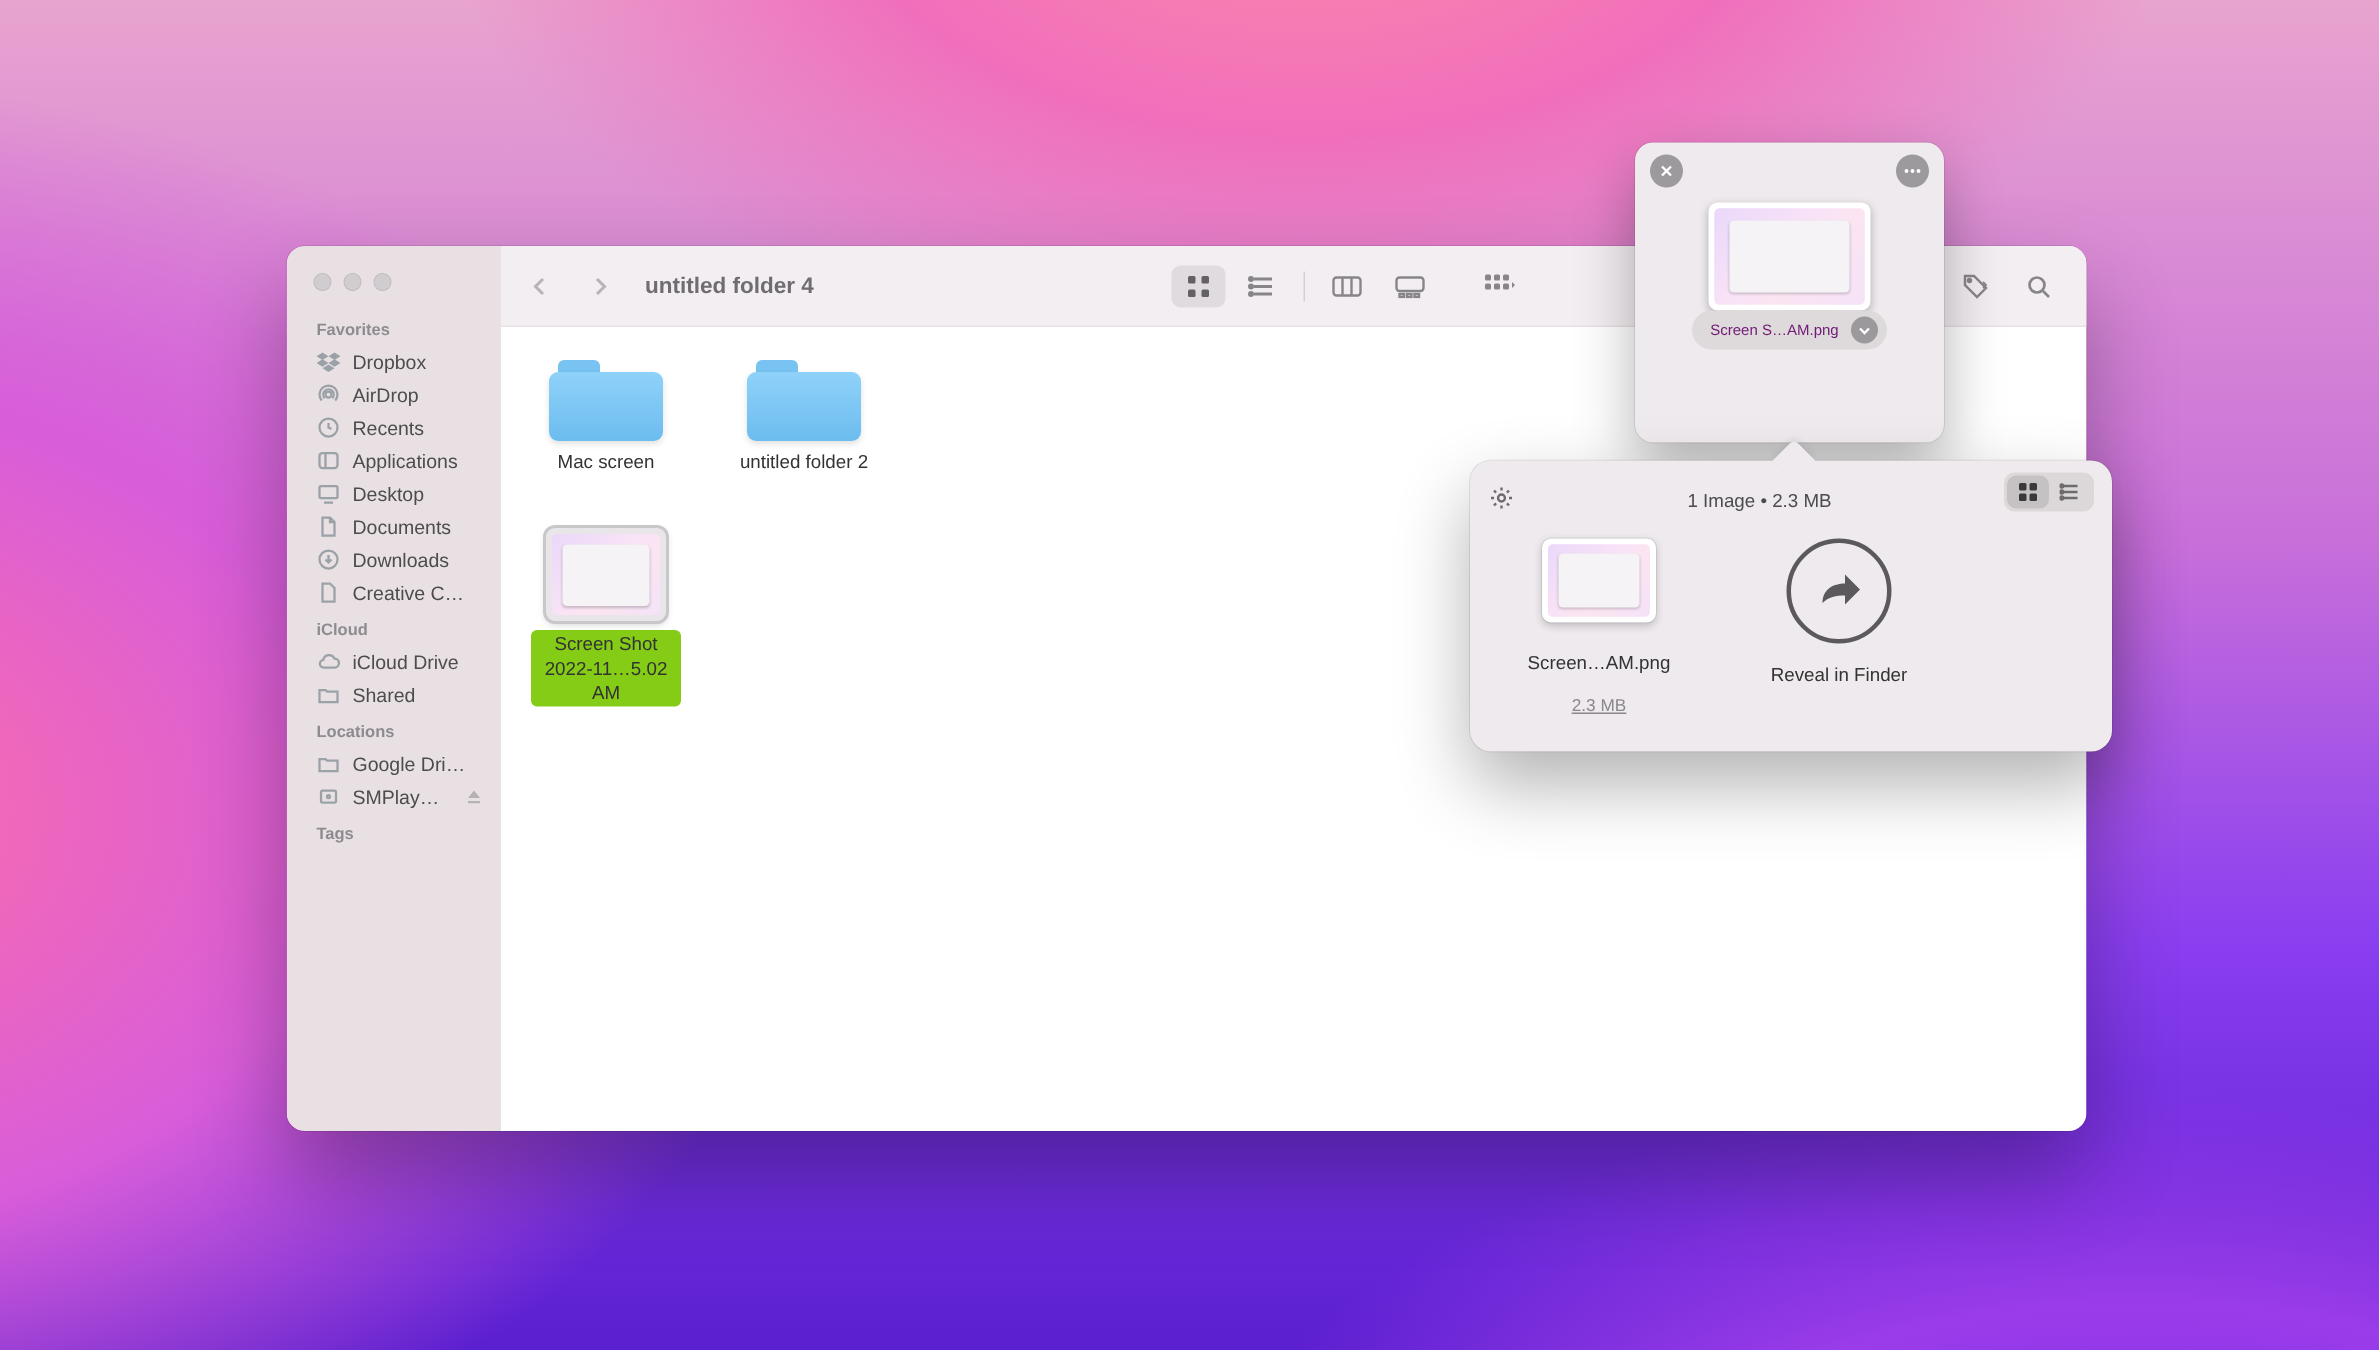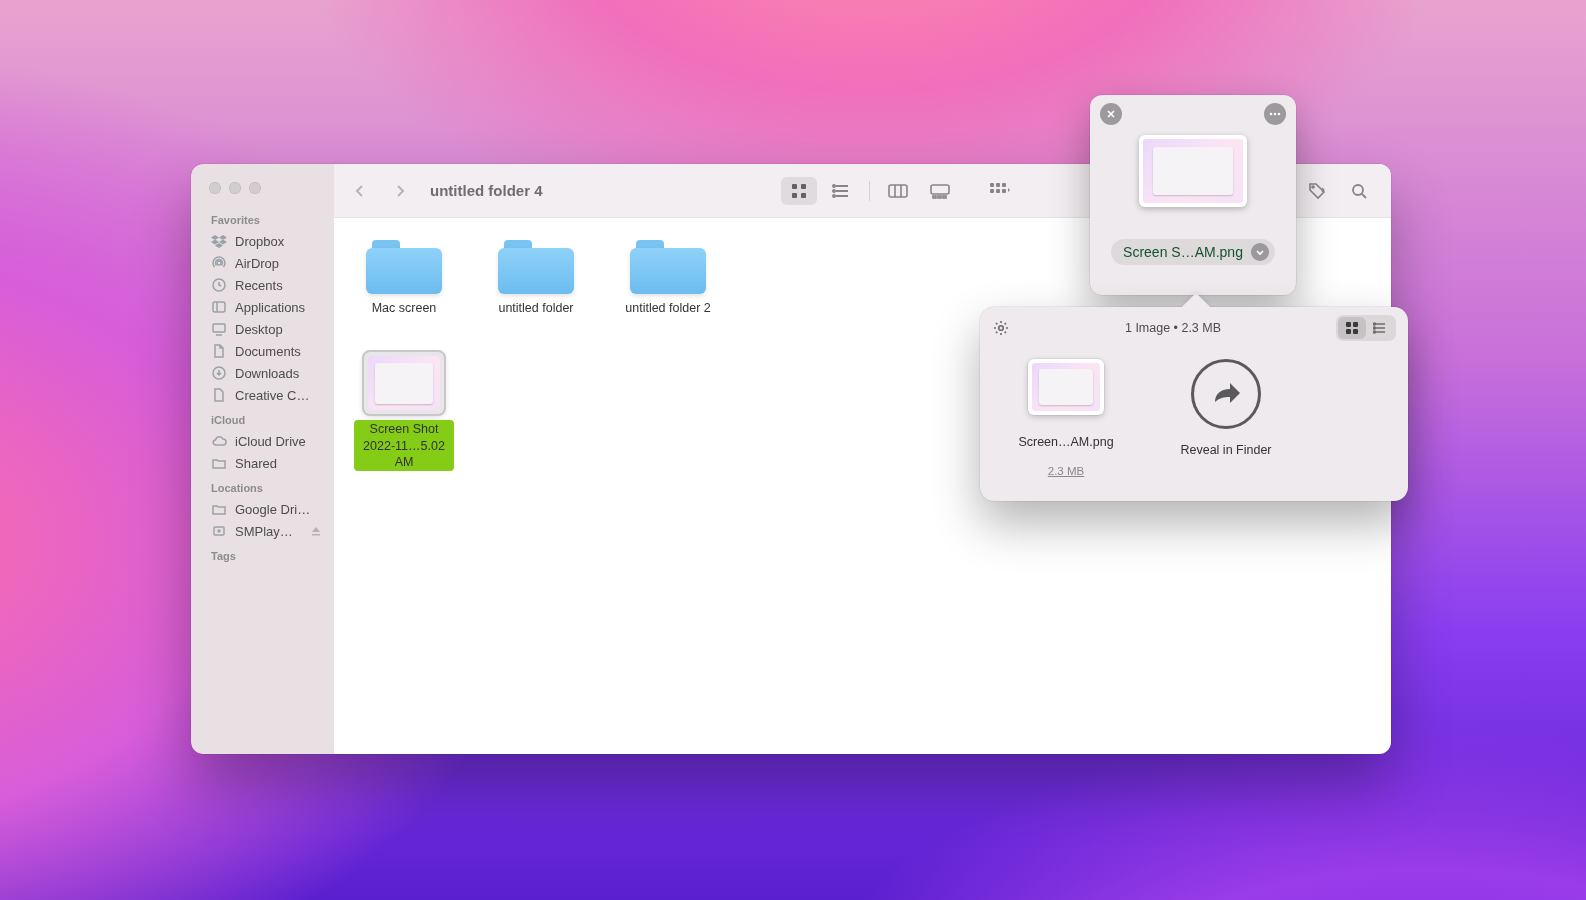--- a/index.html
+++ b/index.html
@@ -71,33 +71,33 @@
   
   .clip-top {
     position:absolute; left:1090px; top:95px; width:206px; height:200px;
     background:var(--panel-bg); border-radius:12px;
     box-shadow: 0 18px 40px rgba(0,0,0,0.30), 0 0 0 0.5px rgba(0,0,0,0.12);
     display:flex; flex-direction:column; align-items:center;
   }
   .clip-top-row { width:100%; display:flex; justify-content:space-between; padding:8px 10px; }
   .circ-btn { width:22px; height:22px; border-radius:50%; background:var(--grey-circ); display:inline-flex; align-items:center; justify-content:center; color:#fff; font-size:12px; }
   .clip-thumb { margin-top:2px; width:108px; height:72px; background:#fff; border-radius:6px; box-shadow:0 2px 6px rgba(0,0,0,0.25); padding:4px; }
-  .clip-pill { margin-top:32px; display:flex; align-items:center; gap:8px; background:#dedadc; border-radius:14px; padding:4px 6px 4px 12px; font-size:14px; color:#14532d; }
+  .clip-pill { display:flex; align-items:center; gap:8px; background:#dedadc; border-radius:14px; padding:4px 6px 4px 12px; font-size:10px; color:#701a75; }
   .clip-pill .chev { width:18px; height:18px; border-radius:50%; background:#9b999b; display:inline-flex; align-items:center; justify-content:center; color:#eee; }
 
   .clip-bottom {
     position:absolute; left:980px; top:307px; width:428px; height:194px;
     background:var(--panel-bg); border-radius:14px;
     box-shadow: 0 22px 48px rgba(0,0,0,0.30), 0 0 0 0.5px rgba(0,0,0,0.12);
   }
   .clip-bottom::before { 
     content:""; position:absolute; top:-10px; left:206px; width:20px; height:20px; background:var(--panel-bg);
     transform: rotate(45deg); border-top-left-radius:4px; box-shadow:-2px -2px 4px rgba(0,0,0,0.06);
   }
-  .cb-head { display:flex; align-items:center; padding:8px 12px; font-size:12.5px; color:#4c4c4e; }
+  .cb-head { display:flex; align-items:flex-end; padding:8px 12px; font-size:12.5px; color:#4c4c4e; }
   .cb-head .gear { color:#6d6b6d; }
   .cb-count { flex:1; text-align:center; }
   .cb-seg { display:flex; background:#dcd8da; border-radius:7px; padding:2px; }
   .cb-seg .seg { width:28px; height:22px; display:inline-flex; align-items:center; justify-content:center; border-radius:6px; color:#6d6b6d; }
   .cb-seg .seg.active { background:#c6c2c4; color:#3a3a3c; }
   .cb-body { display:flex; gap:40px; padding: 10px 26px; }
   .cb-item { text-align:center; font-size:12.5px; color:#333; width:120px; }
   .cb-item .sub { color:#8a888b; font-size:11.5px; margin-top:16px;text-decoration:underline; }
   .share-circ { width:70px; height:70px; border-radius:50%; border:3px solid #5b595b; display:flex; align-items:center; justify-content:center; margin:0 auto; color:#5b595b; }
 
@@ -315,24 +315,20 @@
             </svg>
           </span>
       </div>
     </div>
 
     <div class="content">
       <div class="grid">
         <div class="item">
           <div class="folder-ic"></div>
           <div class="label">Mac screen</div>
-        </div>
-        <div class="item">
-          <div class="folder-ic"></div>
-          <div class="label">untitled folder</div>
         </div>
         <div class="item">
           <div class="folder-ic"></div>
           <div class="label">untitled folder 2</div>
         </div>
         <div style="width:100%"></div>
         <div class="item selected">
           <div class="thumb">
               <div class="thumb-inner"></div>
             </div>

